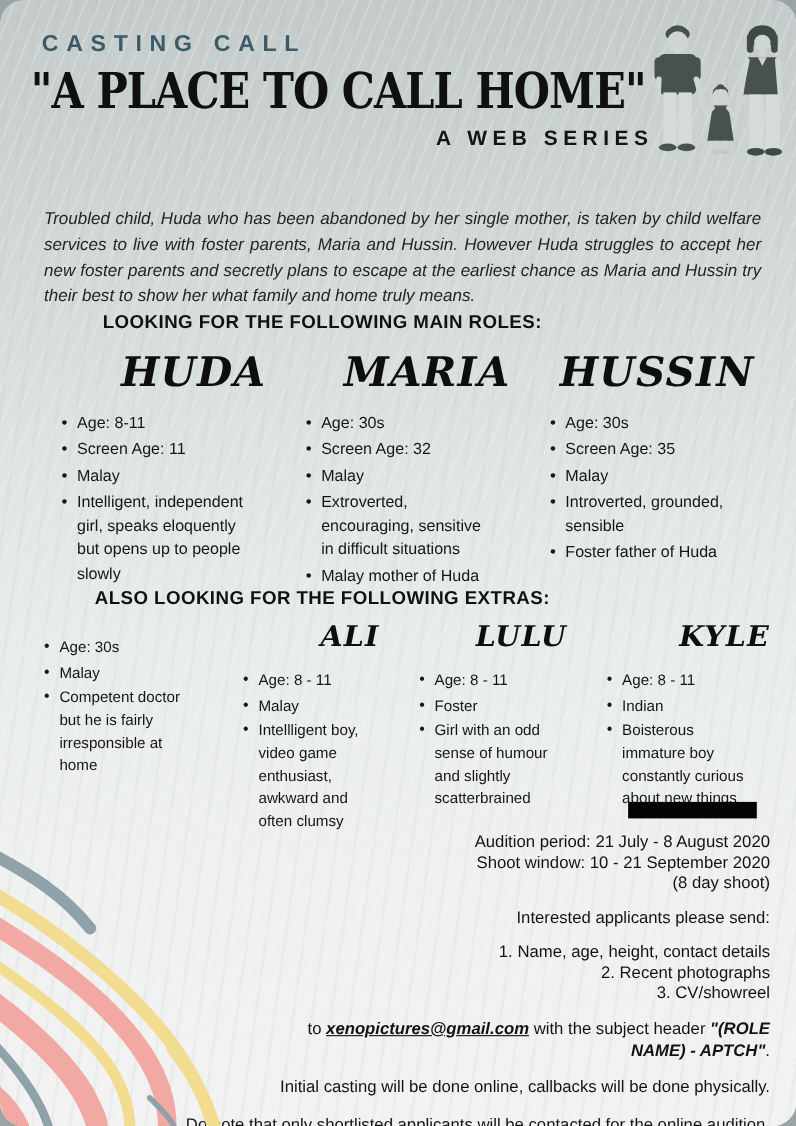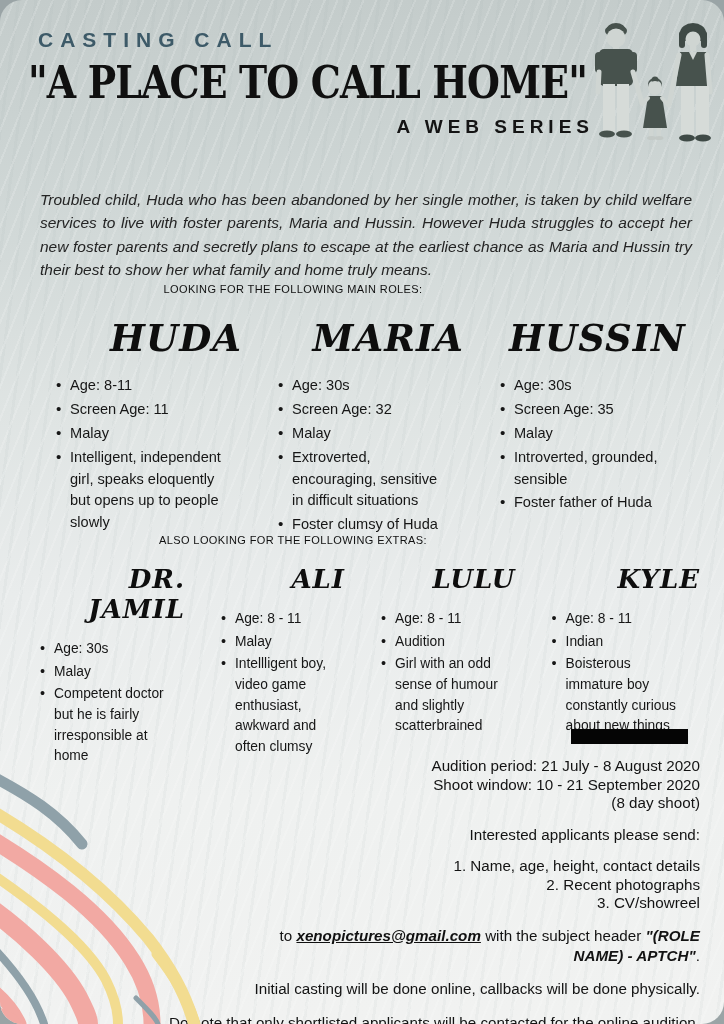--- a/index.html
+++ b/index.html
@@ -34,21 +34,21 @@
   .family-svg{position:absolute;left:584px;top:16px;}
   
   .synopsis{
     position:absolute;left:40px;top:172px;width:652px;
     font-size:15.5px;font-style:italic;font-weight:500;line-height:1.52;
     text-align:justify;color:#242424;
   }
   
   .section-heading{
     position:absolute;left:0;width:586px;text-align:center;
-    font-size:11px;font-weight:normal;letter-spacing:.4px;color:#111;
+    font-size:17px;font-weight:bold;letter-spacing:.4px;color:#111;
   }
   .heading-main{top:283px;}
   .heading-extras{top:534px;}
   
   .roles-row{position:absolute;display:flex;}
   .row-main{left:30px;top:316px;width:666px;}
   .row-extras{left:14px;top:564px;width:696px;}
   .role-col{box-sizing:border-box;padding:0 10px;}
   .row-main .role-col{width:33.33%;}
   .row-extras .c1{width:26%;}
@@ -150,58 +150,57 @@
         <li>Intelligent, independent girl, speaks eloquently but opens up to people slowly</li>
       </ul>
     </div>
     <div class="role-col">
       <h2 class="role-name">MARIA</h2>
       <ul class="traits">
         <li>Age: 30s</li>
         <li>Screen Age: 32</li>
         <li>Malay</li>
         <li>Extroverted, encouraging, sensitive in difficult situations</li>
-        <li>Foster clumsy of Huda</li>
+        <li>Malay mother of Huda</li>
       </ul>
     </div>
     <div class="role-col">
       <h2 class="role-name">HUSSIN</h2>
       <ul class="traits">
         <li>Age: 30s</li>
         <li>Screen Age: 35</li>
         <li>Malay</li>
         <li>Introverted,  grounded, sensible</li>
         <li>Foster father of Huda</li>
       </ul>
     </div>
   </div>
 
   <div class="section-heading heading-extras">ALSO LOOKING FOR THE FOLLOWING EXTRAS:</div>
   <div class="roles-row row-extras">
     <div class="role-col c1">
-      <h3 class="role-name">DR. JAMIL</h3>
       <ul class="traits">
         <li>Age: 30s</li>
         <li>Malay</li>
         <li>Competent doctor but he is fairly irresponsible at home</li>
       </ul>
     </div>
     <div class="role-col c2">
       <h3 class="role-name">ALI</h3>
       <ul class="traits">
         <li>Age: 8 - 11</li>
         <li>Malay</li>
         <li>Intellligent boy, video game enthusiast, awkward and often clumsy</li>
       </ul>
     </div>
     <div class="role-col c3">
       <h3 class="role-name">LULU</h3>
       <ul class="traits">
         <li>Age: 8 - 11</li>
-        <li>Audition</li>
+        <li>Foster</li>
         <li>Girl with an odd sense of humour and slightly scatterbrained</li>
       </ul>
     </div>
     <div class="role-col c4">
       <h3 class="role-name">KYLE</h3>
       <ul class="traits">
         <li>Age: 8 - 11</li>
         <li>Indian</li>
         <li>Boisterous immature boy constantly curious about new things</li>
       </ul>

